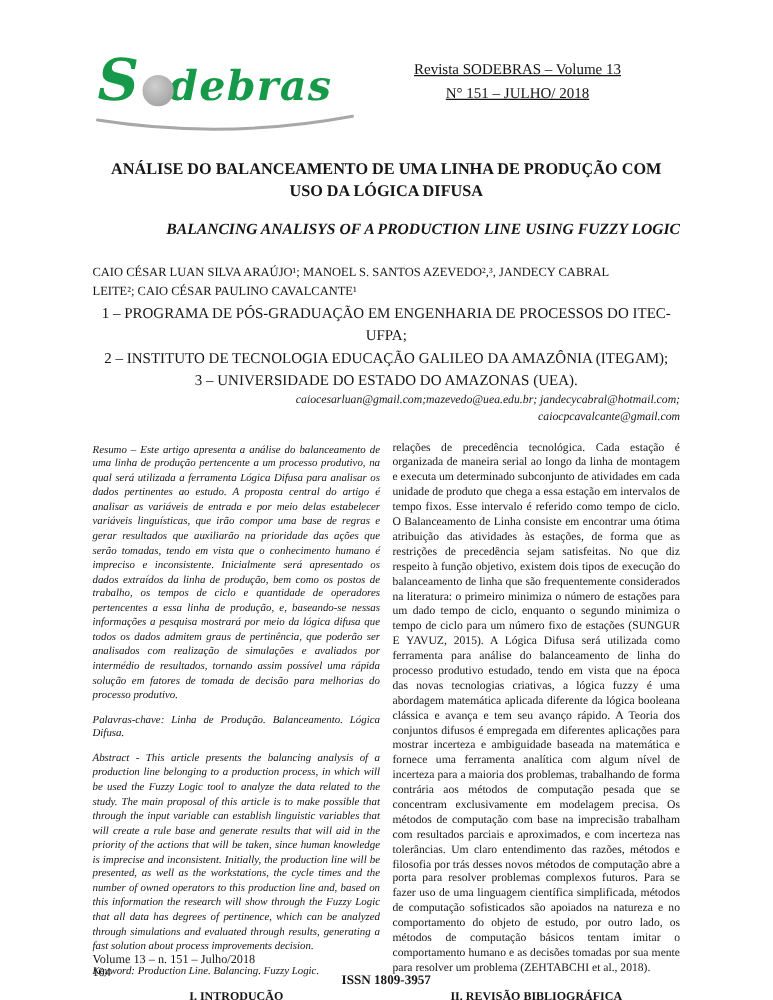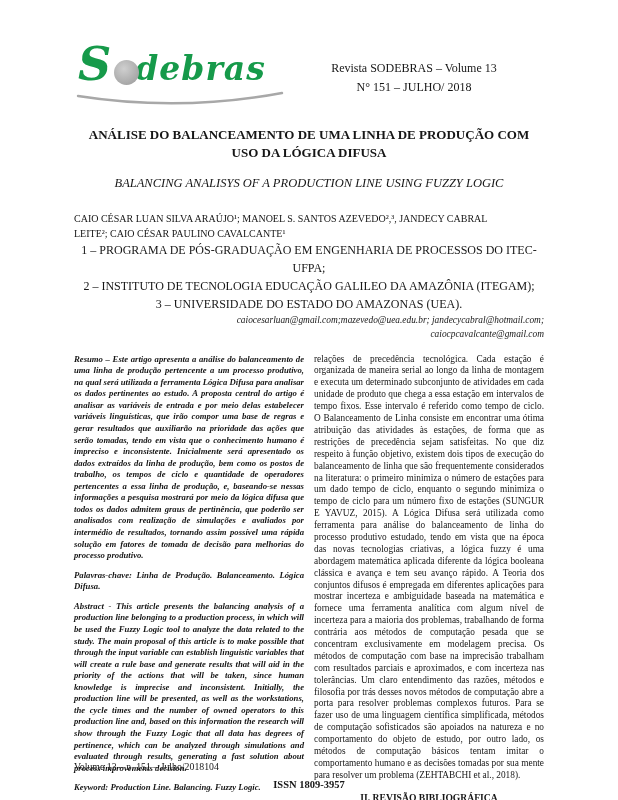--- a/index.html
+++ b/index.html
@@ -2,47 +2,47 @@
 <html><head>
 <meta charset="utf-8">
 <style>
   html,body{margin:0;padding:0;background:#e8e8e8;}
   .page{
     width:618px;height:800px;background:#ffffff;position:relative;
     margin:0 auto;font-family:"Liberation Serif", serif;color:#161616;
     overflow:hidden;box-sizing:border-box;padding:38px 74px 0 74px;
   }
   
-  .header{display:flex;align-items:center;}
+  .header{display:flex;align-items:flex-start;text-decoration:underline;}
   .logo{position:relative;width:210px;height:72px;flex:0 0 210px;}
   .logo-text{position:absolute;top:0;left:4px;white-space:nowrap;
     font-family:"DejaVu Serif", serif;font-style:italic;font-weight:bold;}
   .logo-s{font-size:46px;line-height:52px;}
   .logo-rest{font-size:33px;letter-spacing:1px;line-height:52px;margin-left:24px;}
   .logo-dot{position:absolute;left:40px;top:22px;width:25px;height:25px;border-radius:50%;
     background:radial-gradient(circle at 40% 35%, #cfcfcf 0%, #a8a8a8 70%, #949494 100%);}
   .logo-arc{position:absolute;left:0;top:52px;}
   .journal-info{flex:1;text-align:center;font-size:12px;line-height:1.55;padding-top:8px;}
   
   .title-pt{margin-top:16px;text-align:center;font-weight:bold;font-size:13px;line-height:1.4;font-family:Liberation Serif, serif;}
-  .title-en{margin-top:14px;text-align:center;font-weight:normal;font-style:italic;font-size:12.5px;}
+  .title-en{margin-top:14px;text-align:right;font-weight:bold;font-style:italic;font-size:12.5px;}
   
   .authors{margin-top:20px;text-align:left;font-size:10px;line-height:1.5;}
   .affiliations{text-align:center;font-size:12px;line-height:1.5;}
   .emails{text-align:right;font-size:9.4px;font-style:italic;line-height:1.5;}
   
   .columns{display:flex;gap:10px;margin-top:12px;}
   .col{flex:1;min-width:0;text-align:justify;}
-  .abstract{font-size:8.7px;font-weight:bold;font-style:italic;line-height:1.33;margin:0 0 8px 0;}
+  .abstract{font-size:8.7px;font-weight:normal;font-style:italic;line-height:1.33;margin:0 0 8px 0;}
   .bodytext{font-size:9.3px;line-height:1.28;margin:0;}
   .indent{text-indent:16px;}
   .sec-heading{text-align:center;font-size:9.6px;margin:10px 0 8px 0;font-weight:bold;}
   
-  .footer-row{position:absolute;left:74px;right:74px;bottom:28px;
-    display:flex;justify-content:flex-start;font-size:9.8px;}
+  .footer-row{position:absolute;left:74px;right:74px;bottom:16px;
+    display:flex;justify-content:flex-start;font-size:9.8px;flex-direction:column;}
   .issn{position:absolute;left:0;right:0;bottom:10px;text-align:center;font-size:10.5px;font-weight:bold;}
 </style>
 </head>
 <body>
 
 <div class="page">
 
   <div class="header">
     <div class="logo">
       <div class="logo-text" style="color:#169a4a;">

